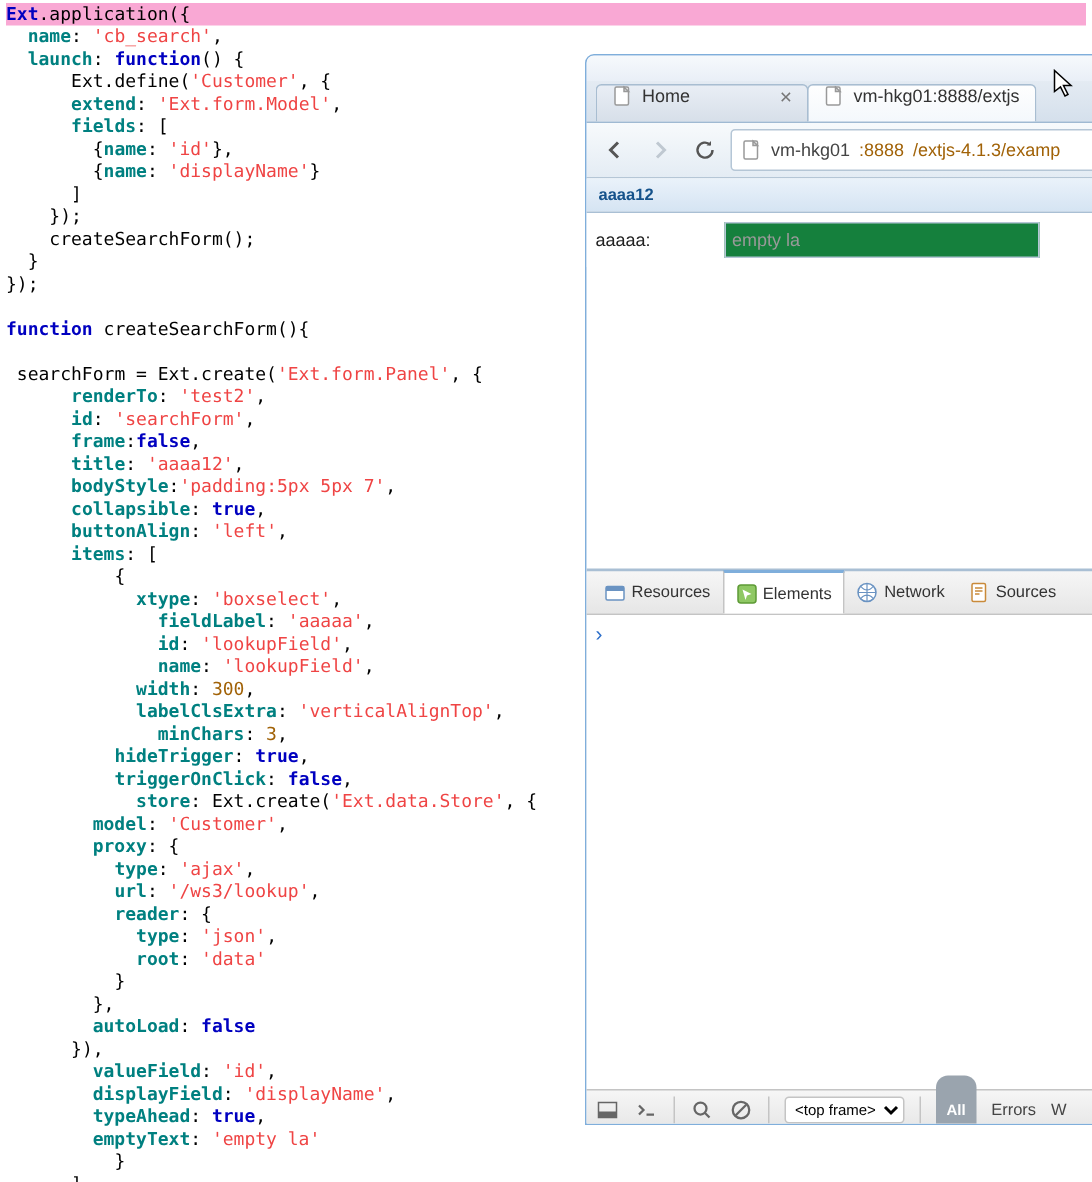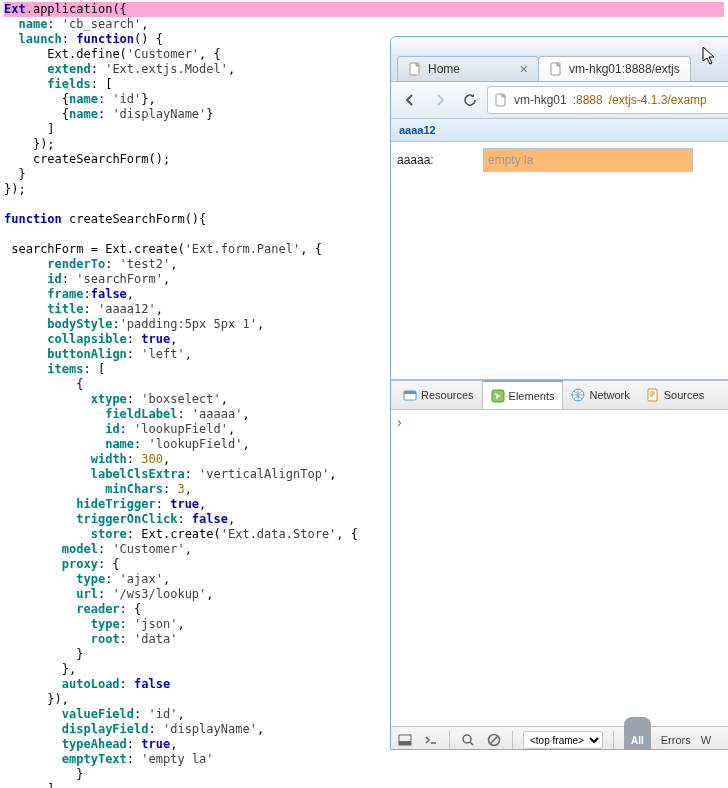--- a/index.html
+++ b/index.html
@@ -1,47 +1,47 @@
 <!DOCTYPE html>
 <html><head>
 <meta charset="utf-8">
 <style>
 html,body{margin:0;padding:0;font-family:Menlo,Consolas,monospace;font-size:12px;background:#fff;color:#000;width:728px;height:788px;overflow:hidden;position:relative}
 pre{margin:0}
 .code{position:absolute;top:0;left:0;width:728px;height:788px;padding:2px 4px;box-sizing:border-box;line-height:15px;white-space:pre}
 .hl-line{background:#f9a8d4;display:inline-block;width:100%}
 .kw{color:#0000c0;font-weight:bold}
 .prop{color:#008080;font-weight:bold}
-.str{color:#404040}
+.str{color:#ef4444}
 .bool{color:#0000c0;font-weight:bold}
 .num{color:#a16207}
 .fn{font-weight:normal}
 
 .browser{position:absolute;top:36px;left:390px;width:400px;height:712px;border:1px solid #7faedb;border-top-left-radius:6px;border-top-right-radius:6px;background:#e9eff7;font-family:"Helvetica Neue",Arial,sans-serif;font-size:12px;box-shadow:0 0 0 rgba(0,0,0,.2);overflow:hidden}
 .browser .titlebar{height:17px;background:linear-gradient(#f6f9fc,#e9eff7);border-bottom:0}
 .tabs{display:flex;align-items:flex-end;height:27px;padding:0 6px;background:linear-gradient(#e4ebf3,#d5e0ec);border-bottom:1px solid #9fb9d2}
-.tab{display:flex;align-items:center;gap:6px;height:24px;padding:0 10px;margin-right:-1px;border:1px solid #a8bdd1;border-bottom:none;border-top-left-radius:4px;border-top-right-radius:4px;background:linear-gradient(#fdfdfd,#e7edf5);font-size:12px;color:#333;min-width:120px;max-width:160px;overflow:hidden;white-space:nowrap}
+.tab{display:flex;align-items:flex-start;gap:6px;height:24px;padding:0 10px;margin-right:-1px;border:1px solid #a8bdd1;border-bottom:none;border-top-left-radius:4px;border-top-right-radius:4px;background:linear-gradient(#fdfdfd,#e7edf5);font-size:12px;color:#333;min-width:120px;max-width:160px;overflow:hidden;white-space:nowrap}
 .tab.active{background:linear-gradient(#fefefe,#f4f8fc)}
 .tab.inactive{background:linear-gradient(#e9eef5,#d7dfe9)}
 .tab .fav{width:14px;height:14px;flex-shrink:0}
 .tab .close{margin-left:auto;color:#777;font-size:14px;flex-shrink:0;line-height:14px}
 .navtool{display:flex;align-items:center;height:36px;padding:0 6px;gap:4px;background:linear-gradient(#f7fafc,#e4ecf4);border-bottom:1px solid #b5c6d6}
 .navbtn{width:26px;height:26px;display:flex;align-items:center;justify-content:center;border-radius:3px;color:#555}
 .navbtn.disabled{color:#aeb8c2}
 .navbtn svg{width:16px;height:16px}
 .urlbox{flex:1;height:26px;display:flex;align-items:center;gap:6px;padding:0 6px;background:#fff;border:1px solid #b5c6d6;border-radius:3px;color:#333;font-size:12px;overflow:hidden;white-space:nowrap}
 .urlbox .host{color:#444}
 .urlbox .path{color:#a16207}
 
 .page{background:#fff;height:260px;border-bottom:1px solid #a9bfd4}
 .panel-hd{height:22px;display:flex;align-items:center;padding:0 8px;background:linear-gradient(#eaf2fa,#d5e4f3);border-bottom:1px solid #a9bfd4;color:#15528b;font-weight:bold;font-size:11px}
 .panel-body{padding:6px 6px;background:#fff}
 .row{display:flex;align-items:center;gap:6px}
 .row label{width:80px;color:#222;font-size:12px}
-.row input{flex:0 0 200px;height:20px;padding:1px 4px;border:1px solid #b5c6d6;background:#fdba74;font-size:12px;color:#222}
+.row input{flex:0 0 200px;height:20px;padding:1px 4px;border:1px solid #b5c6d6;background:#15803d;font-size:12px;color:#222}
 .row input::placeholder{color:#999}
 
 .devtools{height:calc(100% - 17px - 27px - 36px - 260px);display:flex;flex-direction:column;background:#f4f4f4;border-top:1px solid #a9bfd4}
 .dt-tabs{height:28px;display:flex;align-items:center;gap:0;padding:0 4px;background:linear-gradient(#f6f6f6,#e6e6e6);border-bottom:1px solid #c4c4c4;font-size:11px;color:#333}
 .dt-tab{display:flex;align-items:center;gap:4px;height:28px;padding:0 8px;color:#333}
 .dt-tab.active{background:#fff;border-left:1px solid #c4c4c4;border-right:1px solid #c4c4c4;border-top:2px solid #7faedb;margin-top:-1px;height:27px}
 .dt-body{flex:1;background:#fff;padding:4px 6px}
 .dt-chevron{color:#2d6fca;font-size:14px}
 .dt-status{height:26px;display:flex;align-items:center;gap:10px;padding:0 6px;background:linear-gradient(#f6f6f6,#e6e6e6);border-top:1px solid #c4c4c4;font-size:11px;color:#444}
 .dt-status .icon{width:16px;height:16px;display:flex;align-items:center;justify-content:center;color:#666}
@@ -52,38 +52,38 @@
 .dt-ic{width:14px;height:14px}
 .cursor{position:absolute;top:46px;right:10px;width:16px;height:20px;z-index:10}
 </style>
 </head>
 <body>
 
 <div class="code"><pre><span class="hl-line"><span class="kw">Ext</span><span>.application({</span></span>
   <span class="prop">name</span><span>: </span><span class="str">'cb_search'</span><span>,</span>
   <span class="prop">launch</span><span>: </span><span class="kw">function</span><span>() {</span>
       <span>Ext.define(</span><span class="str">'Customer'</span><span>, {</span>
-      <span class="prop">extend</span><span>: </span><span class="str">'Ext.extjs.Model'</span><span>,</span>
+      <span class="prop">extend</span><span>: </span><span class="str">'Ext.form.Model'</span><span>,</span>
       <span class="prop">fields</span><span>: [</span>
         <span>{</span><span class="prop">name</span><span>: </span><span class="str">'id'</span><span>},</span>
         <span>{</span><span class="prop">name</span><span>: </span><span class="str">'displayName'</span><span>}</span>
       <span>]</span>
     <span>});</span>
     <span>createSearchForm();</span>
   <span>}</span>
 <span>});</span>
 <span></span>
 <span class="kw">function</span><span> </span><span class="fn">createSearchForm</span><span>(){</span>
 <span></span>
  <span>searchForm = Ext.create(</span><span class="str">'Ext.form.Panel'</span><span>, {</span>
       <span class="prop">renderTo</span><span>: </span><span class="str">'test2'</span><span>,</span>
       <span class="prop">id</span><span>: </span><span class="str">'searchForm'</span><span>,</span>
       <span class="prop">frame</span><span>:</span><span class="bool">false</span><span>,</span>
       <span class="prop">title</span><span>: </span><span class="str">'aaaa12'</span><span>,</span>
-      <span class="prop">bodyStyle</span><span>:</span><span class="str">'padding:5px 5px 1'</span><span>,</span>
+      <span class="prop">bodyStyle</span><span>:</span><span class="str">'padding:5px 5px 7'</span><span>,</span>
       <span class="prop">collapsible</span><span>: </span><span class="bool">true</span><span>,</span>
       <span class="prop">buttonAlign</span><span>: </span><span class="str">'left'</span><span>,</span>
       <span class="prop">items</span><span>: [</span>
           <span>{</span>
             <span class="prop">xtype</span><span>: </span><span class="str">'boxselect'</span><span>,</span>
               <span class="prop">fieldLabel</span><span>: </span><span class="str">'aaaaa'</span><span>,</span>
               <span class="prop">id</span><span>: </span><span class="str">'lookupField'</span><span>,</span>
               <span class="prop">name</span><span>: </span><span class="str">'lookupField'</span><span>,</span>
             <span class="prop">width</span><span>: </span><span class="num">300</span><span>,</span>
             <span class="prop">labelClsExtra</span><span>: </span><span class="str">'verticalAlignTop'</span><span>,</span>

